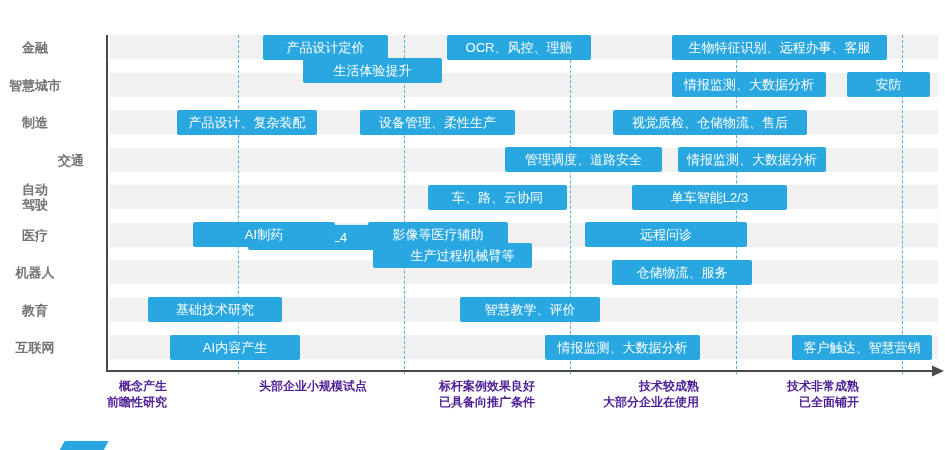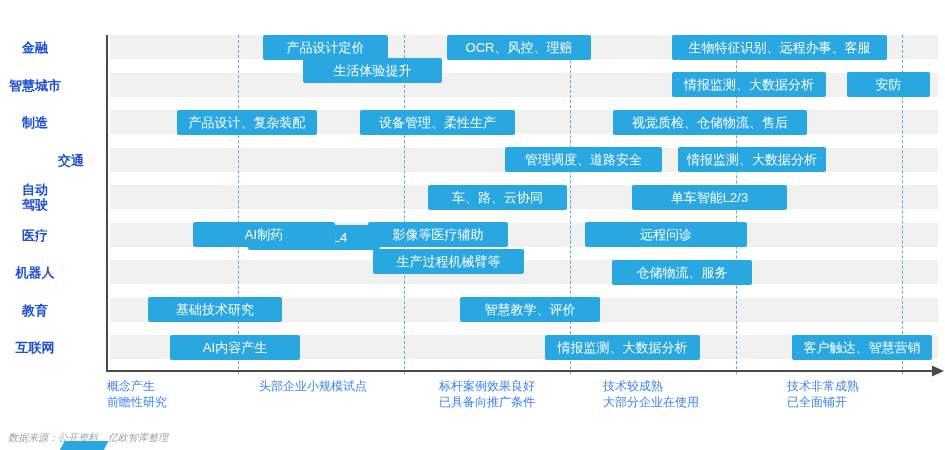--- a/index.html
+++ b/index.html
@@ -21,36 +21,36 @@
     background:#f1f1f1;z-index:0;
   }
   .gridline{
     position:absolute;top:35px;height:339px;width:0;
     border-left:1px dashed #57aedd;z-index:1;
   }
   .industry-label{
     position:absolute;left:0;width:70px;
     transform:translateY(-50%);
     text-align:center;
-    font-size:13px;font-weight:bold;color:#1d4ed8;
+    font-size:13px;font-weight:bold;color:#737373;
     line-height:15px;z-index:2;
   }
   .box{
     position:absolute;height:25px;
     background:#29a7e0;border-radius:2px;
     color:#ffffff;font-size:13px;line-height:25px;
     text-align:center;white-space:nowrap;overflow:hidden;
     z-index:2;
   }
   .axes{position:absolute;top:0;left:0;z-index:3;pointer-events:none;}
   .stage{
     position:absolute;top:378px;
     transform:translateX(-50%);
-    text-align:left;white-space:nowrap;
-    font-size:12px;font-weight:normal;color:#3b82f6;
+    text-align:right;white-space:nowrap;
+    font-size:12px;font-weight:bold;color:#4c1d95;
     line-height:16px;z-index:2;
   }
   .source-note{
     position:absolute;left:8px;top:431px;
     font-size:10px;font-style:italic;color:#a3a3a3;
   }
   .ribbon{
     position:absolute;left:62px;top:441px;width:44px;height:10px;
     background:#29a7e0;
     transform:skewX(-28deg);
@@ -110,21 +110,21 @@
       <div class="industry-label" style="top: 234.5px;">
         <div>医疗</div>
       </div>
       <div class="box" style="left: 170px; width: 142px; top: 222px; margin-left: 23px;">AI制药</div>
       <div class="box" style="left: 368px; width: 140px; top: 222px;">影像等医疗辅助</div>
       <div class="box" style="left: 585px; width: 162px; top: 222px;">远程问诊</div>
       <div class="band" style="top: 260px; left: 110px; width: 828px;"></div>
       <div class="industry-label" style="top: 272px;">
         <div>机器人</div>
       </div>
-      <div class="box" style="left: 373px; width: 151px; top: 249px;">生产过程机械臂等</div>
+      <div class="box" style="left: 373px; width: 139px; top: 243px; padding-left: 20px;">生产过程机械臂等</div>
       <div class="box" style="left: 612px; width: 140px; top: 259.5px;">仓储物流、服务</div>
       <div class="band" style="top: 297.5px; left: 110px; width: 828px;"></div>
       <div class="industry-label" style="top: 309.5px;">
         <div>教育</div>
       </div>
       <div class="box" style="left: 148px; width: 134px; top: 297px;">基础技术研究</div>
       <div class="box" style="left: 460px; width: 140px; top: 297px;">智慧教学、评价</div>
       <div class="band" style="top: 335px; left: 110px; width: 828px;"></div>
       <div class="industry-label" style="top: 347px;">
         <div>互联网</div>
@@ -156,15 +156,14 @@
         <div>技术较成熟</div>
         <div>大部分企业在使用</div>
       </div>
       <div class="stage" style="left: 823px;">
         <div>技术非常成熟</div>
         <div>已全面铺开</div>
       </div>
     </div>
 
   <div class="ribbon"></div>
-  <div class="source-note">数据来源：公开资料、亿欧智库整理</div>
 
 </div>
 
 </body></html>

